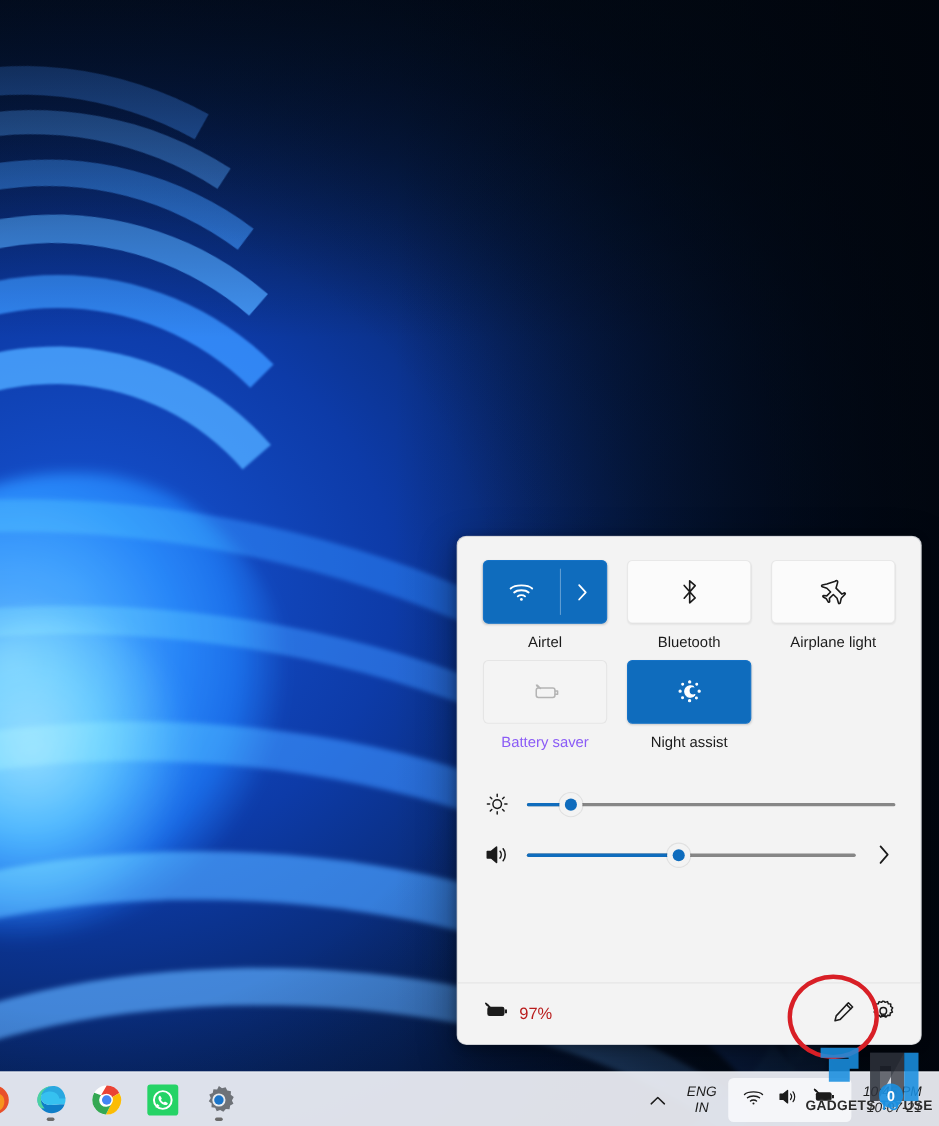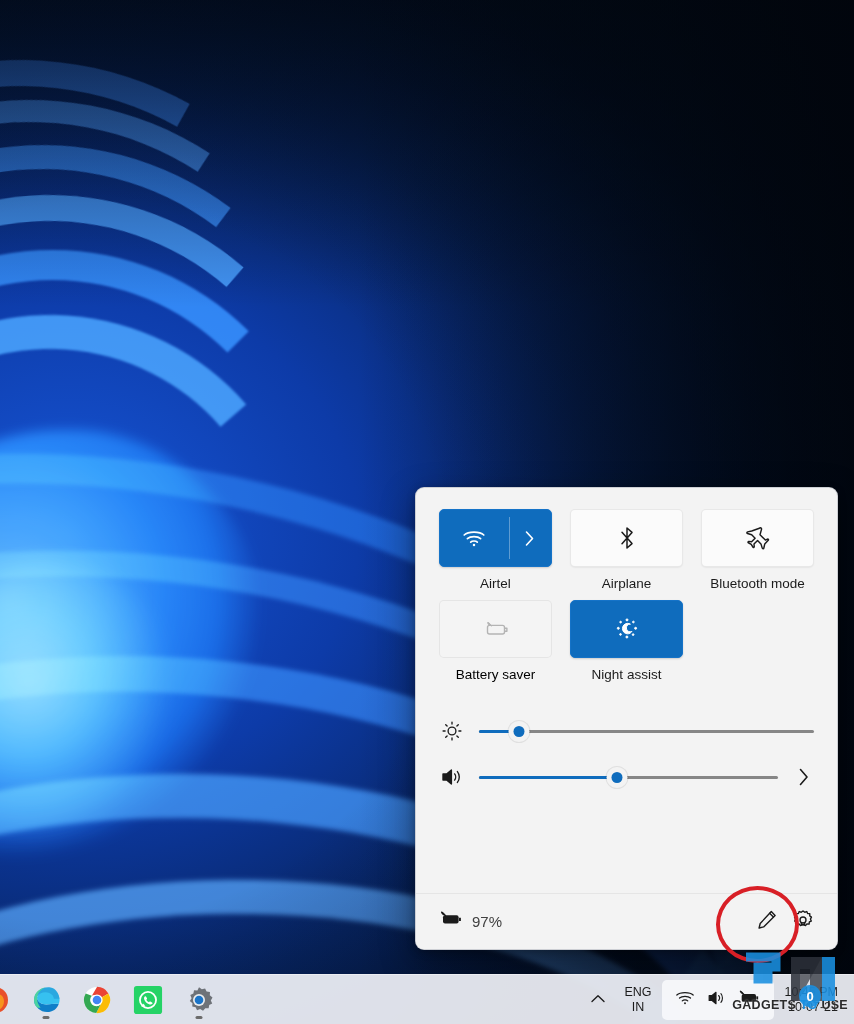--- a/index.html
+++ b/index.html
@@ -173,21 +173,21 @@
   }
 
   .tile-label {
     margin-top: 9px;
     font-size: 13.5px;
     color: #1b1b1b;
     text-align: center;
     line-height: 1.15;
     white-space: nowrap;
   }
-  .tile-label.dim { color: #000000; }
+  .tile-label.dim { color: #8b5cf6; }
 
   
   #sliders { margin-top: 26px; }
   .slider-row {
     display: flex;
     align-items: center;
     height: 46px;
     gap: 14px;
   }
   .slider-icon { width: 26px; flex: 0 0 26px; display: flex; align-items: center; justify-content: center; }
@@ -220,21 +220,21 @@
   #qs-footer {
     flex: 0 0 auto;
     height: 56px;
     border-top: 1px solid rgba(0,0,0,.055);
     background: #f3f3f3;
     display: flex;
     align-items: center;
     padding: 0 16px 0 23px;
   }
   #battery-status { display: flex; align-items: center; gap: 8px; }
-  #battery-pct { font-size: 15px; color: #404040; }
+  #battery-pct { font-size: 15px; color: #b91c1c; }
   #qs-footer-spacer { flex: 1 1 auto; }
   .footer-btn {
     width: 36px; height: 32px;
     display: flex; align-items: center; justify-content: center;
     border-radius: 4px; cursor: pointer;
   }
 
   
   #edit-annotation {
     position: absolute;
@@ -264,21 +264,21 @@
     width: 42px; height: 42px;
     display: flex; align-items: center; justify-content: center;
     position: relative; cursor: pointer; border-radius: 4px;
   }
   .tb-app .run-dot {
     position: absolute; bottom: 2px; left: 50%; transform: translateX(-50%);
     width: 7px; height: 3px; border-radius: 2px; background: #6b6b6b;
   }
   #taskbar-spacer { flex: 1 1 auto; }
 
-  #taskbar-right { display: flex; align-items: flex-start; gap: 2px; padding-right: 6px; }
+  #taskbar-right { display: flex; align-items: flex-end; gap: 2px; padding-right: 6px; font-style: italic; }
   #tray-chevron { width: 30px; height: 38px; display: flex; align-items: center; justify-content: center; cursor: pointer; }
   #tray-lang {
     padding: 0 9px; height: 40px;
     display: flex; flex-direction: column; align-items: center; justify-content: center;
     font-size: 12.5px; color: #1b1b1b; line-height: 1.17; cursor: pointer;
   }
   #tray-cluster {
     display: flex; align-items: center; gap: 11px;
     padding: 0 13px; height: 40px;
     background: rgba(246,247,250,.96);
@@ -362,32 +362,32 @@
         </div>
 
         <div class="tile-cell">
           <div class="tile">
             <span class="glyph">
               <svg width="18" height="26" viewBox="0 0 18 26" fill="none" stroke="#1b1b1b" stroke-width="1.5" stroke-linecap="round" stroke-linejoin="round">
                 <path d="M4 7.2 L14 18.6 L9 23 L9 3 L14 7.4 L4 18.8"></path>
               </svg>
             </span>
           </div>
-          <div class="tile-label">Airplane</div>
+          <div class="tile-label">Bluetooth</div>
         </div>
 
         <div class="tile-cell">
           <div class="tile">
             <span class="glyph">
               <svg width="26" height="26" viewBox="0 0 26 26" fill="none" stroke="#1b1b1b" stroke-width="1.45" stroke-linejoin="round" stroke-linecap="round">
                 <path d="M14.4 3.3 c0.95-0.95 2.45-0.2 2.1 1.1 l-1.5 5.3 5.4 5.4 2.0-1.05 c0.7-0.35 1.4 0.55 0.85 1.15 l-3.5 3.7 -0.9 4.1 c-0.2 0.9 -1.35 0.95 -1.6 0.1 l-1.3-4.2 -3.4-3.4 -3.55 3.5 0.25 2.7 c0.07 0.8-0.95 1.15-1.35 0.45 l-1.65-2.8 -2.85-1.6 c-0.7-0.4 -0.35-1.45 0.45-1.35 l2.75 0.3 3.5-3.55 -3.4-3.4 -4.2-1.3 c-0.85-0.25 -0.8-1.4 0.1-1.6 l4.1-0.9 z"></path>
               </svg>
             </span>
           </div>
-          <div class="tile-label">Bluetooth mode</div>
+          <div class="tile-label">Airplane light</div>
         </div>
 
 
         <div class="tile-cell">
           <div class="tile disabled">
             <span class="glyph">
               <svg width="28" height="20" viewBox="0 0 28 20" fill="none" stroke="#b4b4b4" stroke-width="1.4" stroke-linejoin="round" stroke-linecap="round">
                 <rect x="5.5" y="6.4" width="17" height="8.6" rx="2"></rect>
                 <path d="M22.8 9.2 L24.9 9.2 L24.9 12.2 L22.8 12.2"></path>
                 <path d="M9.0 7.0 C6.6 6.6 5.2 5.1 5.0 3.2 C7.1 3.4 8.6 4.7 9.0 7.0 Z" fill="#b4b4b4" stroke="none"></path>

